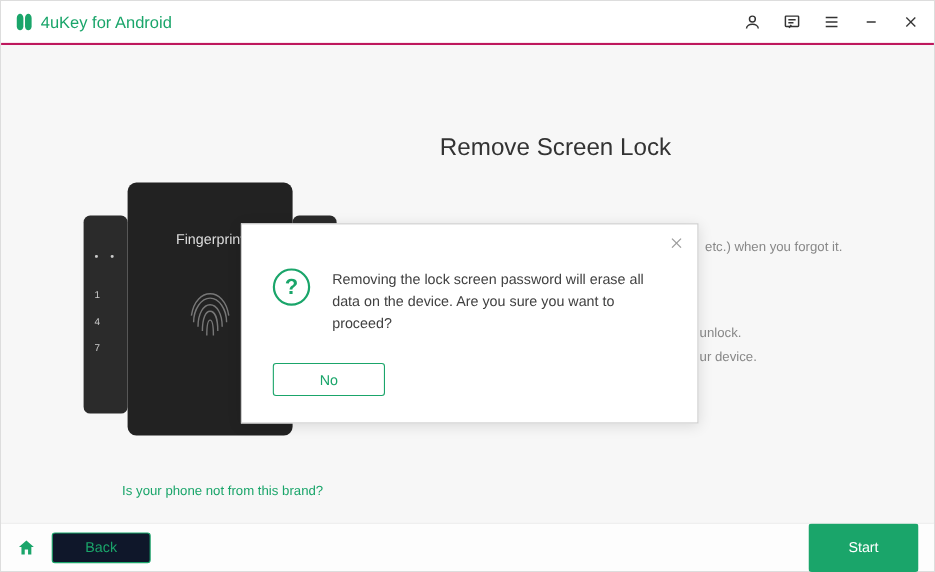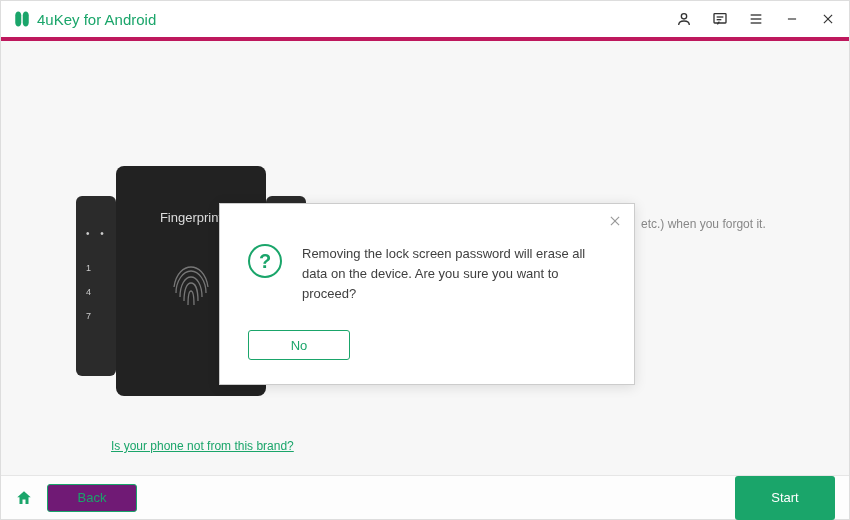--- a/index.html
+++ b/index.html
@@ -15,21 +15,21 @@
   width: 850px;
   height: 520px;
   background: #fff;
   border: 1px solid #ddd;
   display: flex;
   flex-direction: column;
 }
 .titlebar {
   height: 40px;
   background: #fff;
-  border-bottom: 4px solid #be185d;
+  border-bottom: 2px solid #be185d;
   display: flex;
   align-items: center;
   padding: 0 12px;
 }
 .titlebar .logo {
   display: flex;
   align-items: center;
   gap: 6px;
 }
 .titlebar .logo-icon svg { display: block; }
@@ -110,21 +110,20 @@
 .phone-back.b1 .dots { position:absolute; top:32px; left:10px; color:#ccc; letter-spacing:4px; font-size:10px;}
 .phone-back.b1 .nums { position:absolute; top:60px; left:10px; color:#ccc; font-size:9px; line-height:24px;}
 .phone-front .fp-label { text-align:center; margin-top:24px; font-size:13px; color:#ddd; }
 .phone-front .fp-icon { margin: 28px auto 0; width:50px; height:60px; }
 .brand-link {
   position: absolute;
   left: 110px;
   top: 398px;
   color: #1aa56a;
   font-size: 12px;
-  text-decoration: underline;
   cursor: pointer;
 }
 
 .modal {
   position: absolute;
   left: 218px;
   top: 162px;
   width: 416px;
   background: #fff;
   border: 1px solid #ccc;
@@ -172,21 +171,21 @@
   height: 44px;
   background: #fdfdfd;
   border-top: 1px solid #e6e6e6;
   display: flex;
   align-items: center;
   padding: 0 14px;
   gap: 14px;
 }
 .footer .home { color:#1aa56a; cursor:pointer; display:flex; }
 .footer .back-btn {
-  border:1px solid #1aa56a; color:#1aa56a; background:#701a75;
+  border:1px solid #1aa56a; color:#1aa56a; background:#0f172a;
   height:28px; min-width:90px;
 }
 .footer .start-btn {
   margin-left:auto;
   background:#1aa56a; color:#fff;
   height:44px; min-width:100px;
 }
 </style>
 </head>
 <body>
@@ -235,21 +234,26 @@
             <line x1="5" y1="5" x2="19" y2="19"></line>
             <line x1="19" y1="5" x2="5" y2="19"></line>
           </svg>
       </span>
     </div>
   </div>
 
   <div class="content">
     <div class="main-area">
 
+      <div class="page-title">Remove Screen Lock</div>
       <div class="sub-text">etc.) when you forgot it.</div>
+      <div class="info-lines">
+        <div>unlock.</div>
+        <div>ur device.</div>
+      </div>
 
       <div class="phones">
         <div class="phone-back b1">
           <div class="dots">• •</div>
           <div class="nums">
             <div>1</div>
             <div>4</div>
             <div>7</div>
           </div>
         </div>

